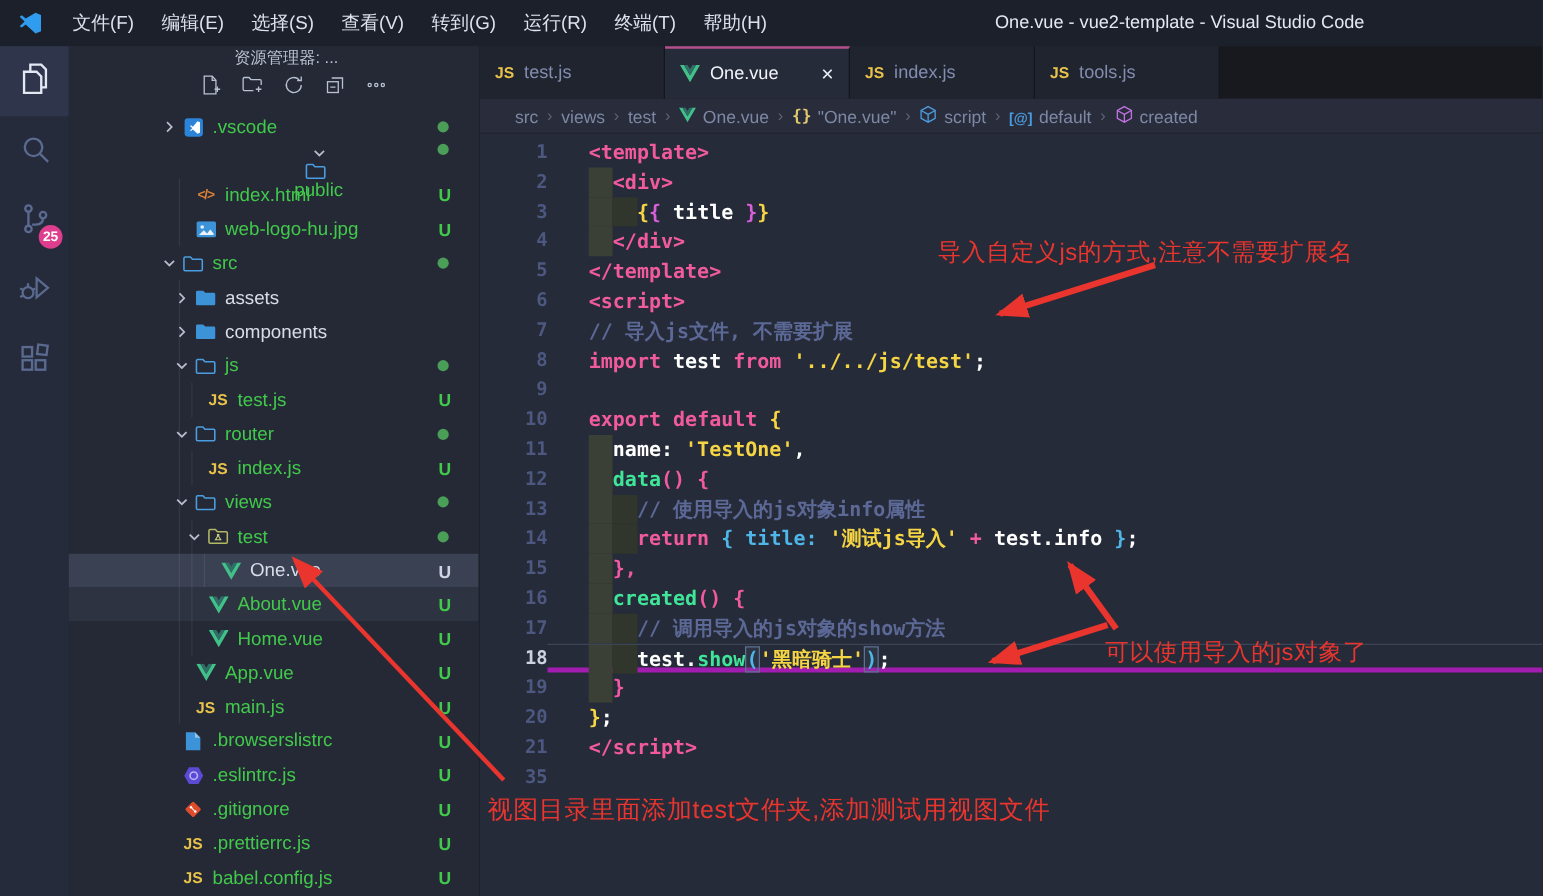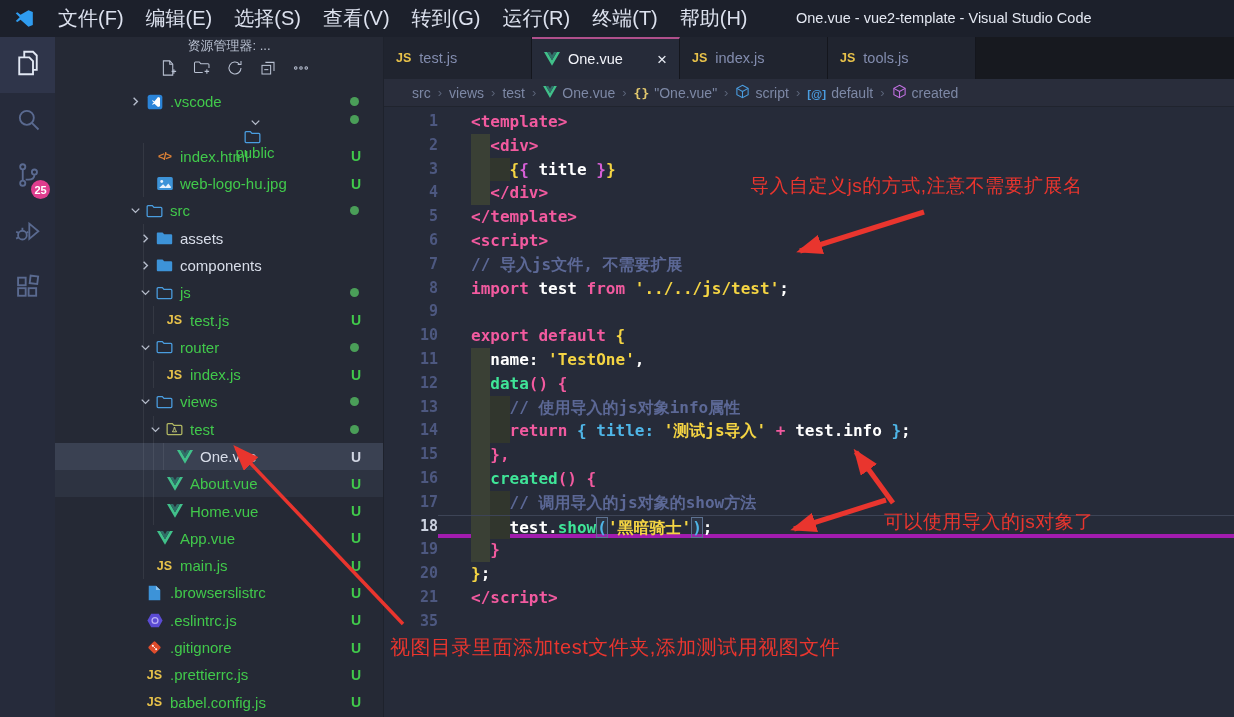--- a/index.html
+++ b/index.html
@@ -3,21 +3,21 @@
 <meta charset="utf-8">
 <style>
   * { margin:0; padding:0; box-sizing:border-box; }
   html,body { width:1234px; height:717px; overflow:hidden; }
   body { font-family:"Liberation Sans",sans-serif; background:#262b39; position:relative; }
 
   
   .titlebar { height:37px; background:#1c202b; display:flex; align-items:center; position:relative; }
   .vscode-logo { margin:0 12px 0 14px; display:flex; }
   .menubar { display:flex; align-items:center; }
-  .menu-item { padding:0 11px; color:#dce1ee; font-size:20px; line-height:37px; cursor:default; }
+  .menu-item { padding:0 11px; color:#dce1ee; font-size:15px; line-height:37px; cursor:default; }
   .window-title { position:absolute; left:796px; top:0; line-height:37px; color:#e4e8f2; font-size:14.5px; white-space:nowrap; }
 
   
   .main { display:flex; height:680px; }
 
   
   .activitybar { width:55px; background:#262b3b; display:flex; flex-direction:column; }
   .activity-item { height:56px; display:flex; align-items:center; justify-content:center; position:relative; }
   .activity-item svg { stroke:#5a6a90; }
   .activity-item.active { background:#2f354a; }
@@ -651,16 +651,16 @@
       <defs>
         <marker id="ah" viewBox="0 0 13 10" refX="11" refY="5" markerWidth="26" markerHeight="20" orient="auto" markerUnits="userSpaceOnUse">
           <path d="M0 0L13 5L0 10z" fill="#e9352e"></path>
         </marker>
       </defs>
       <line x1="924" y1="212" x2="800" y2="251" stroke="#e9352e" stroke-width="5" marker-end="url(#ah)"></line>
       <line x1="893" y1="503" x2="856" y2="452" stroke="#e9352e" stroke-width="5" marker-end="url(#ah)"></line>
       <line x1="886" y1="500" x2="794" y2="529" stroke="#e9352e" stroke-width="5" marker-end="url(#ah)"></line>
       <line x1="403" y1="624" x2="236" y2="448" stroke="#e9352e" stroke-width="3.5" marker-end="url(#ah)"></line>
     </svg>
-    <div class="ann-text" style="left: 750px; top: 173px; font-size: 19px;">导入自定义js的方式,注意不需要扩展名</div>
+    <div class="ann-text" style="left: 750px; top: 189px; font-size: 19px;">导入自定义js的方式,注意不需要扩展名</div>
     <div class="ann-text" style="left: 884px; top: 509px; font-size: 19px;">可以使用导入的js对象了</div>
     <div class="ann-text" style="left: 390px; top: 634px; font-size: 20px;">视图目录里面添加test文件夹,添加测试用视图文件</div>
   </div>
 
 </body></html>

